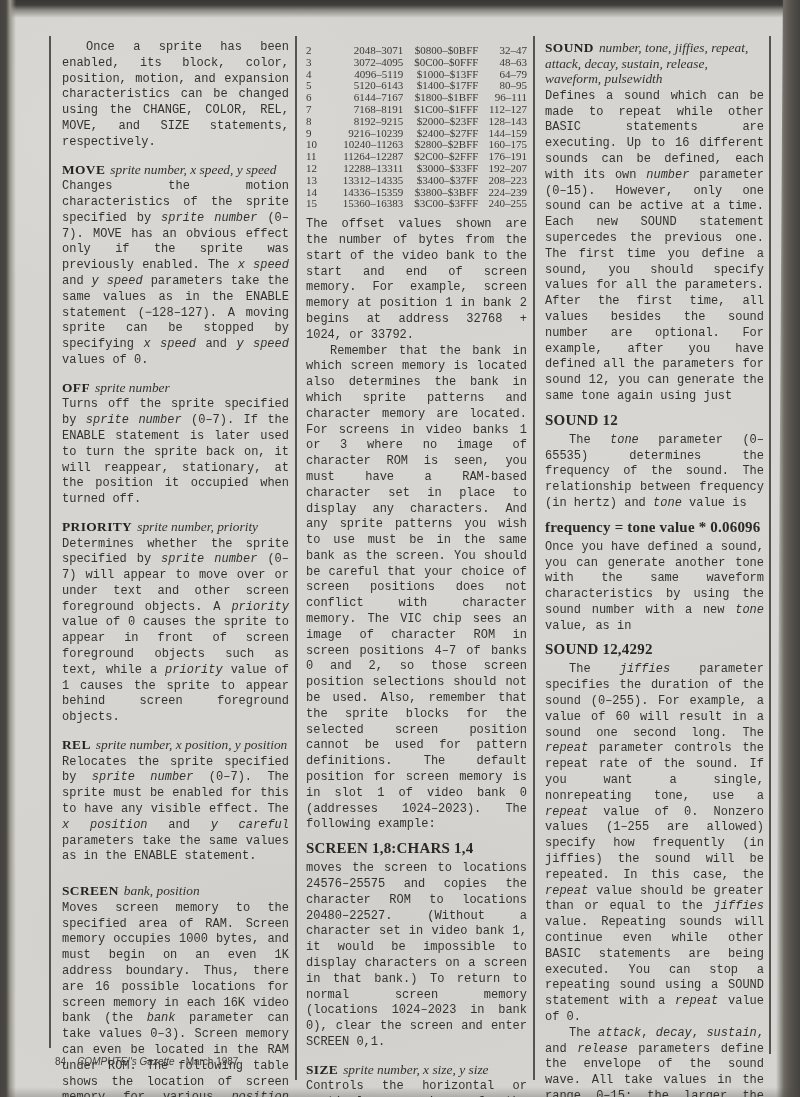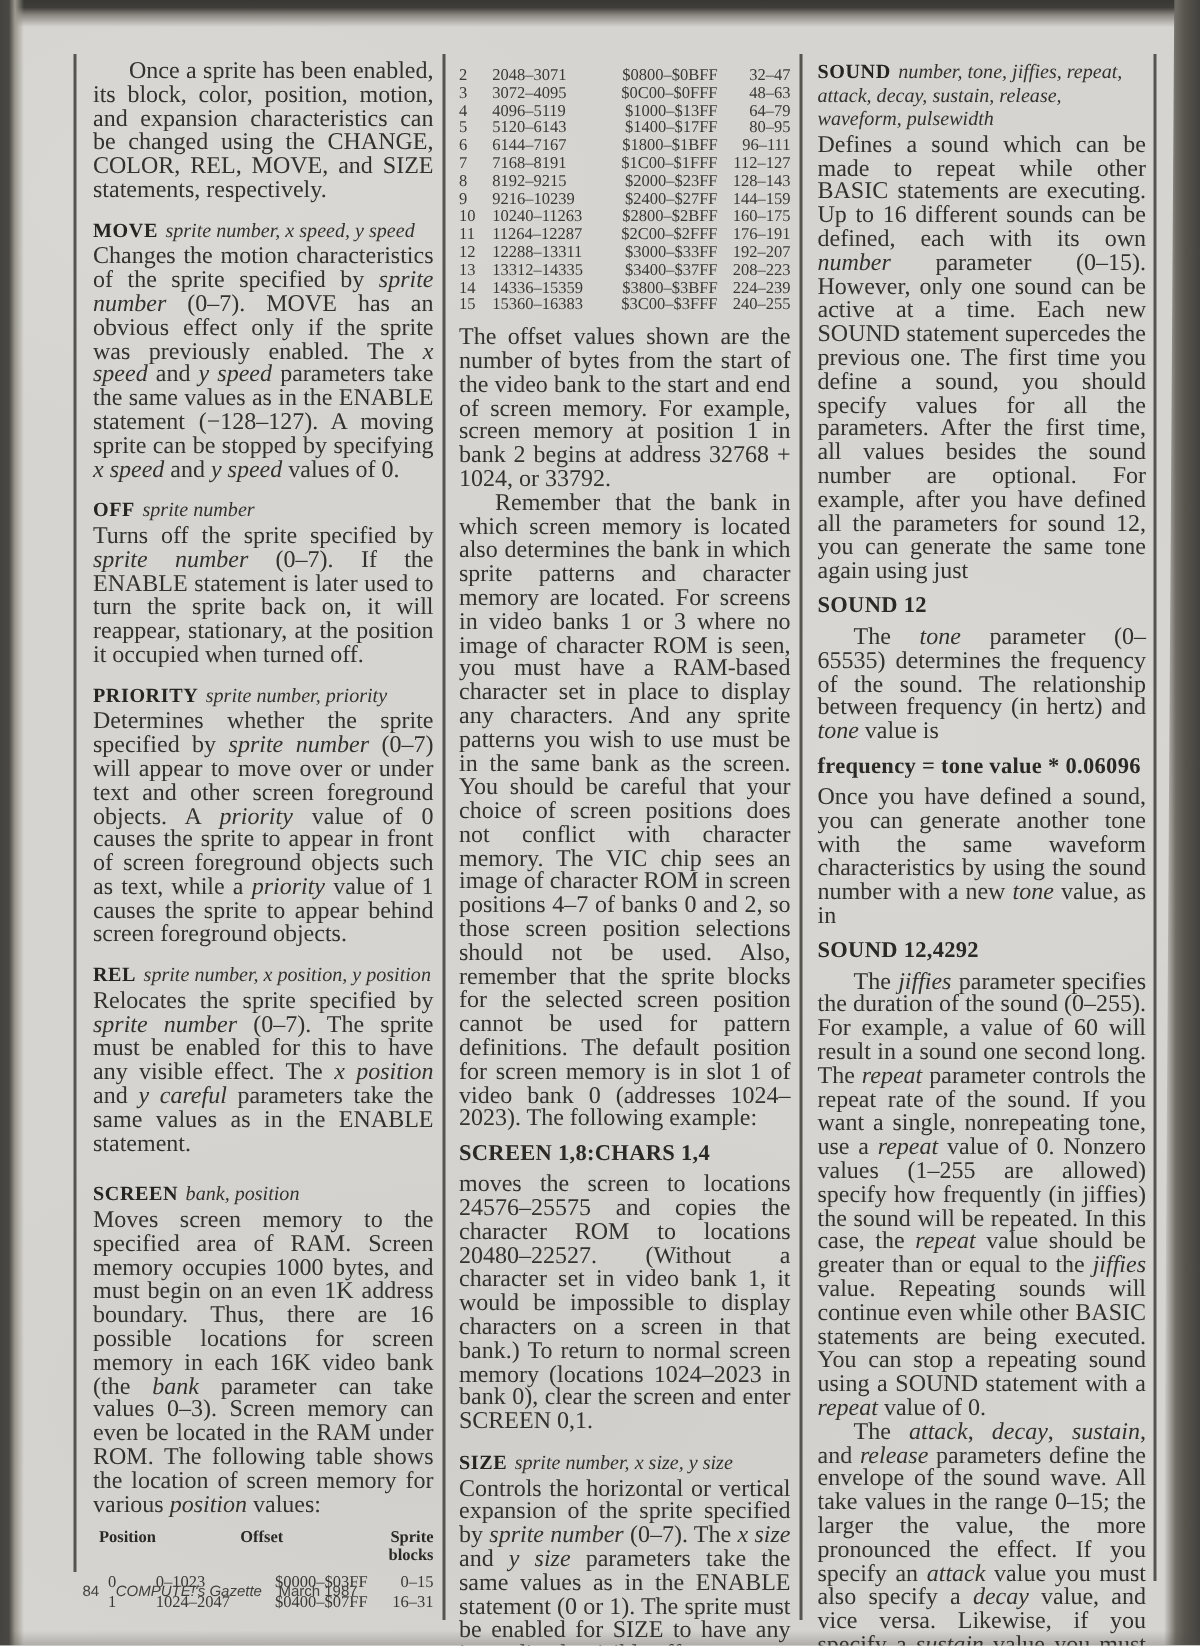--- a/index.html
+++ b/index.html
@@ -32,32 +32,32 @@
   .rule-a{left:49px;top:36px;height:1012px;}
   .rule-b{left:295px;top:36px;height:1044px;}
   .rule-c{left:533px;top:36px;height:1044px;}
   .rule-d{left:769px;top:36px;height:1018px;}
 
   .col{position:absolute;top:40px;}
   .col1{left:62px;width:227px;}
   .col2{left:306px;width:221px;}
   .col3{left:545px;width:219px;}
 
-  p.body{margin:0;text-align:justify;font-size:16px;line-height:15.8px;}
+  p.body{margin:0;text-align:justify;font-size:12px;line-height:15.8px;font-family:Liberation Mono, monospace;}
   p.indent{text-indent:24px;}
   .defhead{margin:11px 0 2px;font-size:13.4px;line-height:15.6px;}
   .defhead .kw{font-weight:bold;letter-spacing:0.4px;margin-right:5px;color:#262420;}
   .defhead .params{font-style:italic;}
   .sectiongap{margin-top:18px;}
   .codeline{margin:7px 0 4px;font-weight:bold;font-size:15px;letter-spacing:0.2px;color:#2b2925;}
 
   table.postable{border-collapse:collapse;width:100%;font-size:11px;color:#3a3834;}
   table.postable td{padding:0;line-height:11.8px;white-space:nowrap;}
   .tc0{width:10%;text-align:left;padding-left:7px;}
-  .tc1{width:34%;text-align:left;}
+  .tc1{width:34%;text-align:right;}
   .tc2{width:34%;text-align:right;}
   .tc3{width:22%;text-align:right;}
 
   table.banktable{margin-top:8px;border-collapse:collapse;width:100%;font-size:11px;color:#3a3834;}
   table.banktable th{font-weight:bold;font-size:11px;color:#2b2925;padding:0 0 6px 0;vertical-align:top;}
   table.banktable td{padding:0;line-height:13px;white-space:nowrap;}
   .bh0{text-align:left;padding-left:4px !important;}
   .bh1{text-align:center;}
   .bh2{text-align:right;width:46px;}
   table.banktable .tc0{padding-left:10px;}

